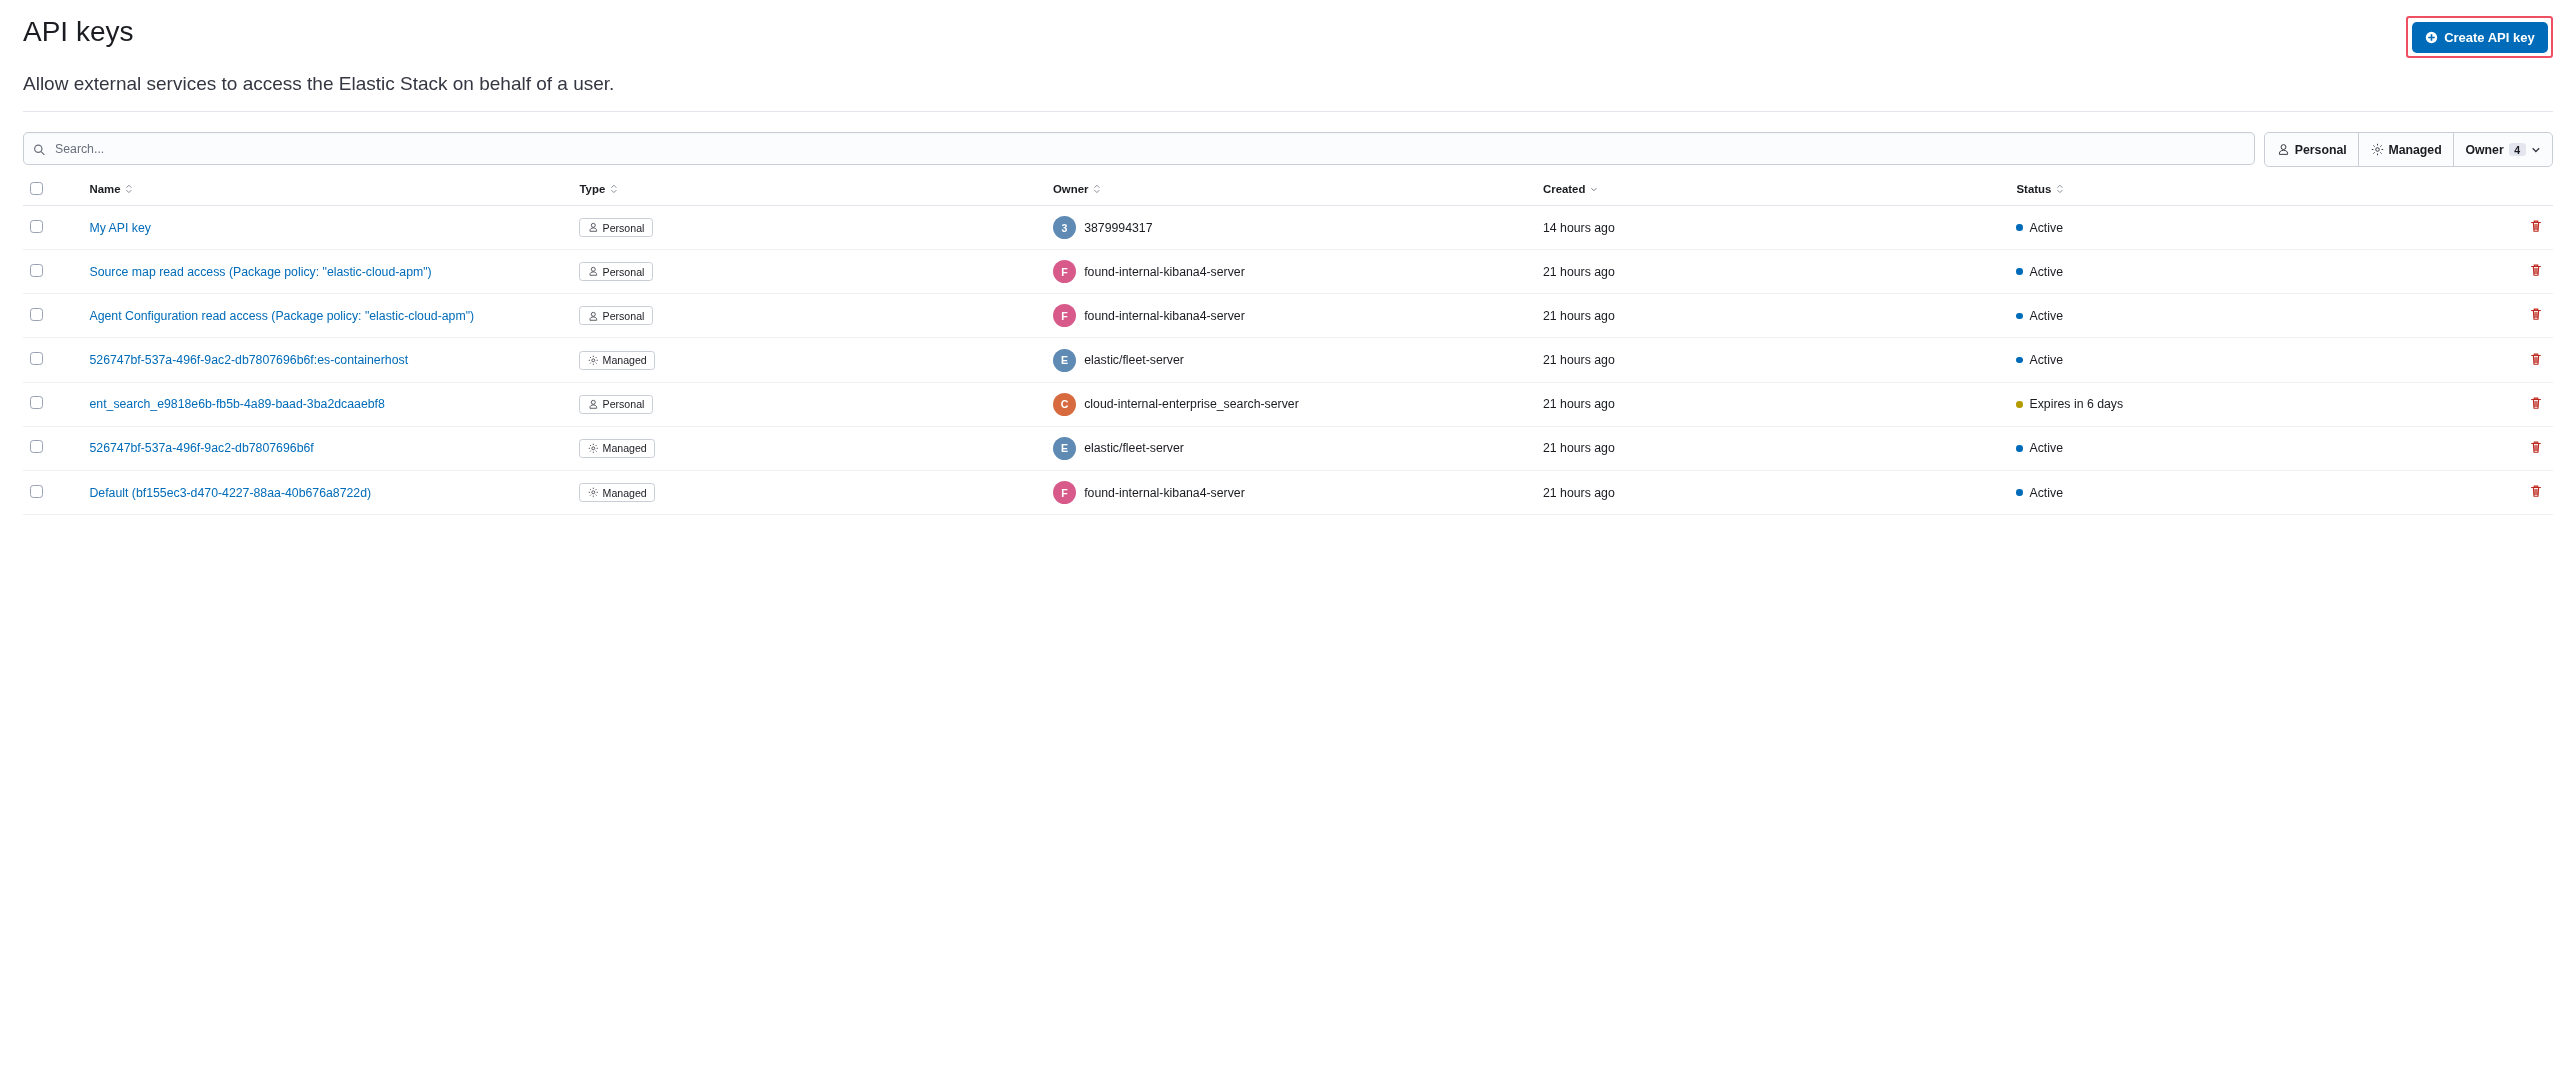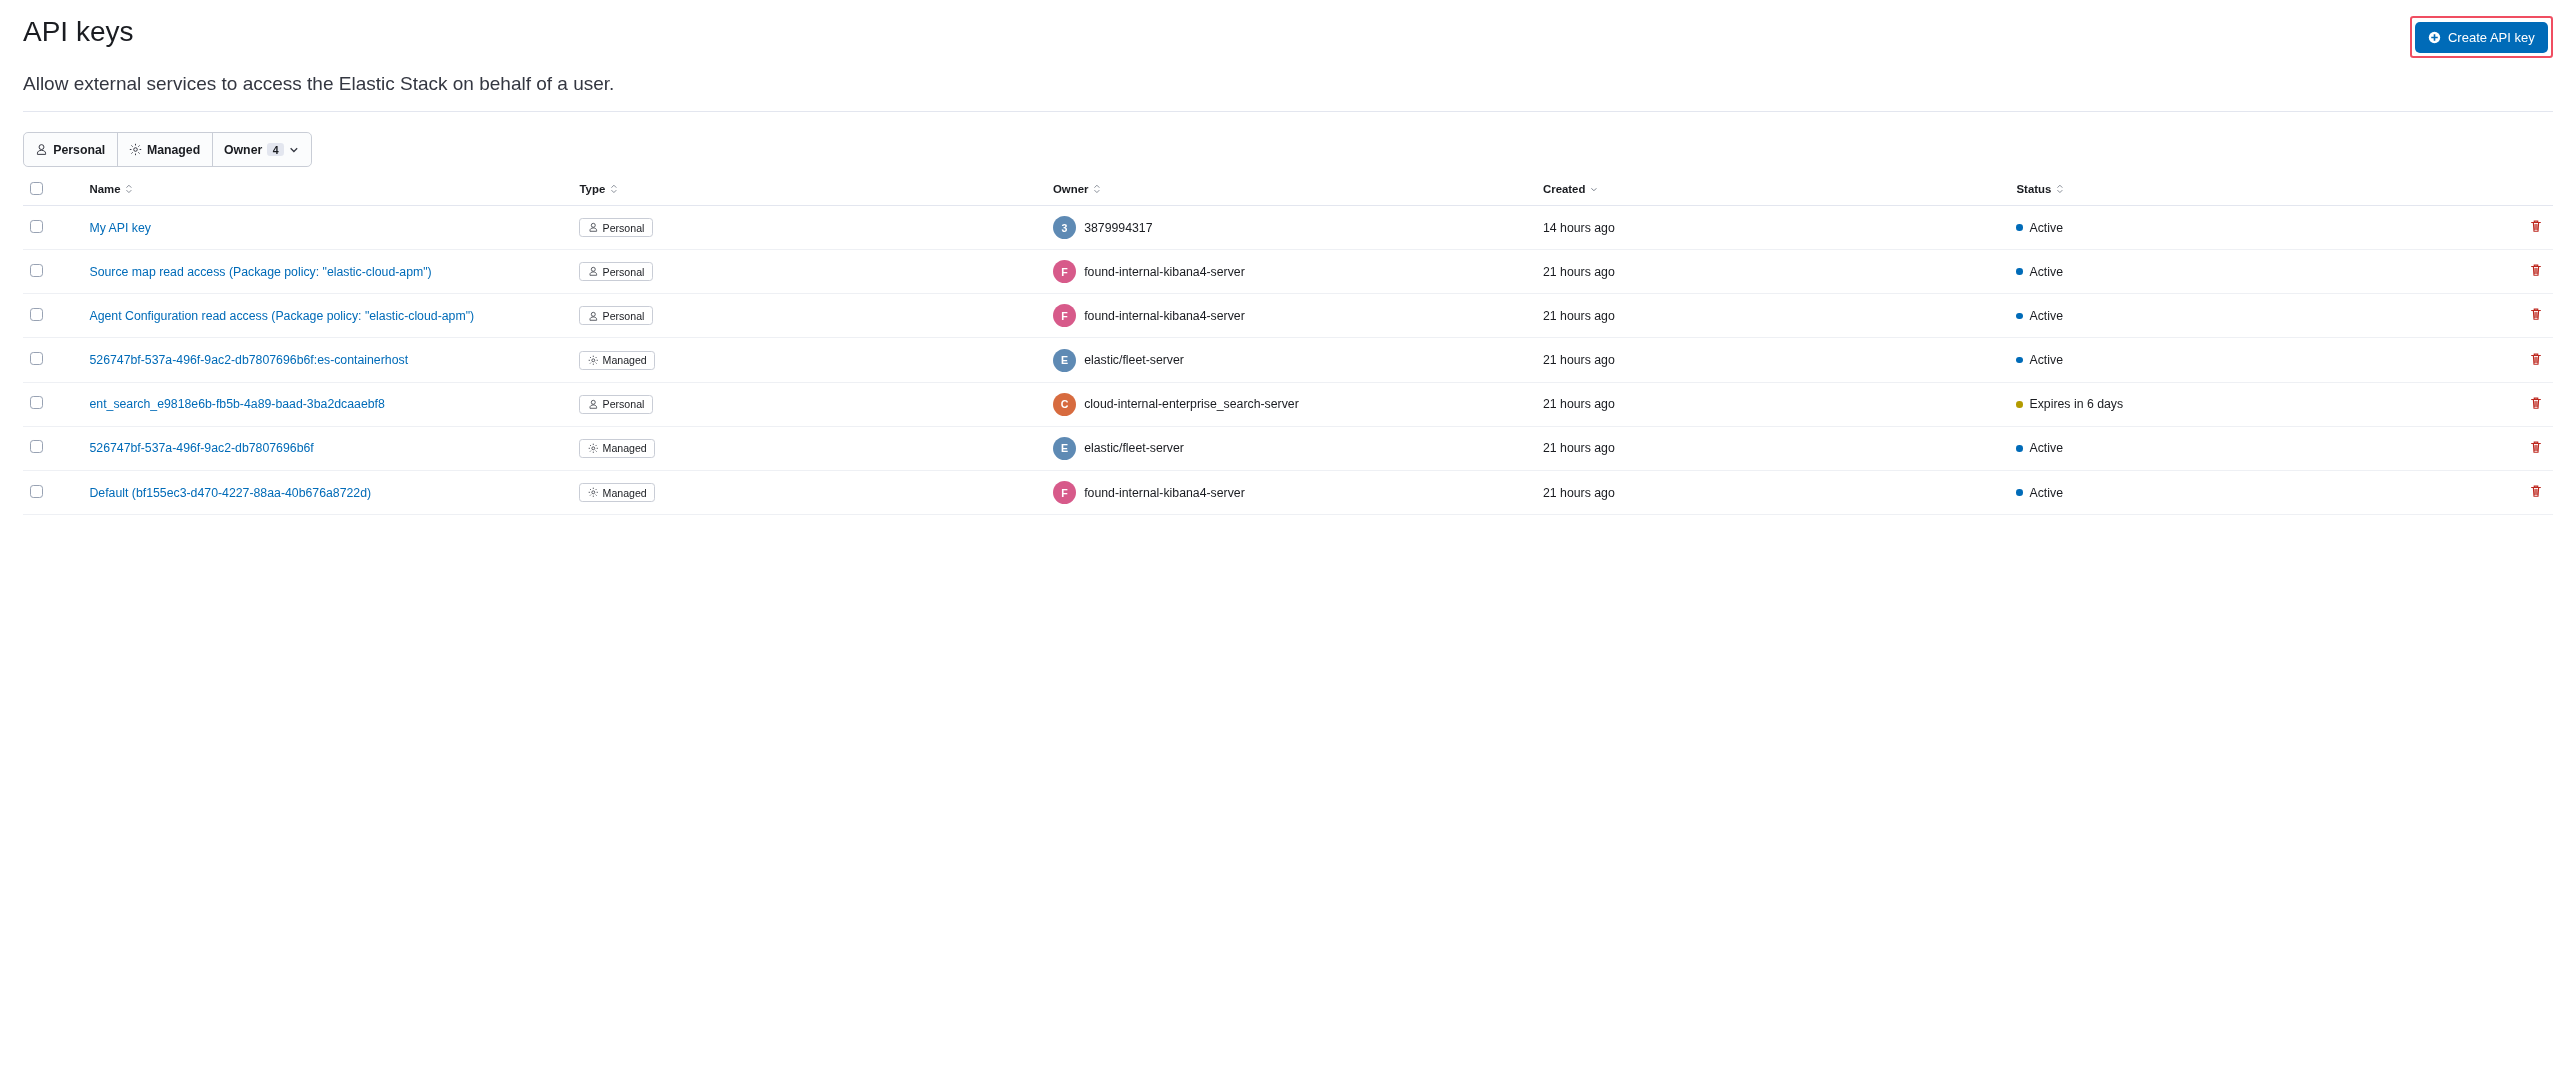--- a/index.html
+++ b/index.html
@@ -1,20 +1,20 @@
 <!DOCTYPE html>
 <html style="font-size:13px"><head>
 <meta charset="utf-8">
 <style>
 * { box-sizing: border-box; margin: 0; padding: 0; }
 body { font-family: -apple-system, BlinkMacSystemFont, "Segoe UI", Helvetica, Arial, sans-serif; color: #1a1c21; background: #fff; padding: 16.4px 23px; font-size: 11.4px; }
 .header-row { display: flex; justify-content: space-between; align-items: flex-start; margin-bottom: 14.7px; }
 .page-title { font-size: 28px; font-weight: 400; }
 .create-btn-wrap { border: 2.5px solid #f04e61; padding: 3.3px; border-radius: 3.3px; }
-.create-btn { background: #006bb8; color: #fff; border: none; border-radius: 4.9px; padding: 8.2px 13px; font-size: 13px; font-weight: 400; display: flex; align-items: center; gap: 6.5px; cursor: pointer; }
+.create-btn { background: #006bb8; color: #fff; border: none; border-radius: 4.9px; padding: 8.2px 13px; font-size: 13px; font-weight: 700; display: flex; align-items: center; gap: 6.5px; cursor: pointer; }
 .create-btn svg { width: 13px; height: 13px; }
 .subtitle { font-size: 19px; color: #343741; margin-bottom: 16.4px; }
 hr.divider { border: none; border-top: 0.8px solid #e3e6ef; margin-bottom: 19.6px; }
 .controls-row { display: flex; gap: 9.8px; align-items: stretch; margin-bottom: 6.5px; }
 .search-wrap { flex: 1; position: relative; }
 .search-input { width: 100%; height: 33px; border: 0.8px solid #c9cdd6; border-radius: 4.9px; background: #fbfcfd; padding: 0 9.8px 0 31px; font-size: 12.3px; color: #1a1c21; box-shadow: 0 0.8px 1.6px rgba(0,0,0,0.04) inset; }
 .search-input::placeholder { color: #69707d; }
 .search-icon { position: absolute; left: 9.8px; top: 50%; transform: translateY(-50%); width: 13px; height: 13px; color: #69707d; }
 .filter-group { display: flex; border: 0.8px solid #c9cdd6; border-radius: 4.9px; overflow: hidden; background: #fbfcfd; }
 .filter-btn { display: flex; align-items: center; gap: 4.9px; padding: 0 11.4px; height: 33px; border: none; background: transparent; font-size: 12.3px; font-weight: 600; color: #1a1c21; cursor: pointer; border-right: 0.8px solid #c9cdd6; }
@@ -90,20 +90,26 @@
         </svg>
       <span>Create API key</span>
     </button>
   </div>
 </div>
 
 <p class="subtitle">Allow external services to access the Elastic Stack on behalf of a user.</p>
 <hr class="divider">
 
 <div class="controls-row">
+  <div class="search-wrap">
+    <svg class="search-icon" viewBox="0 0 16 16">
+        <use href="#ico-search"></use>
+      </svg>
+    <input class="search-input" type="text" placeholder="Search..." style="">
+  </div>
   <div class="filter-group">
     <button class="filter-btn">
       <svg class="filter-ico" viewBox="0 0 16 16">
           <use href="#ico-user"></use>
         </svg>
       <span>Personal</span>
     </button>
     <button class="filter-btn">
       <svg class="filter-ico" viewBox="0 0 16 16">
           <use href="#ico-gear"></use>

